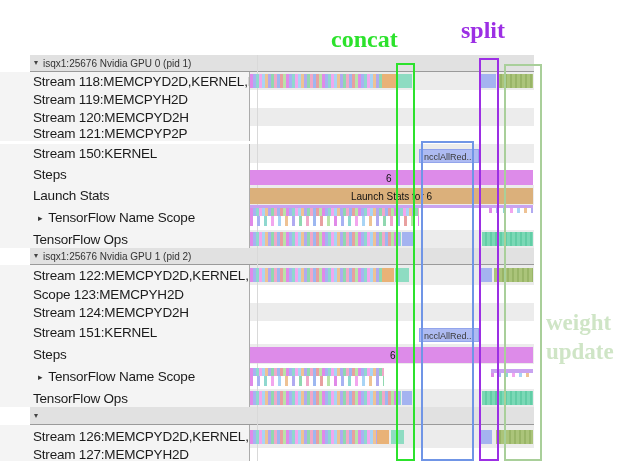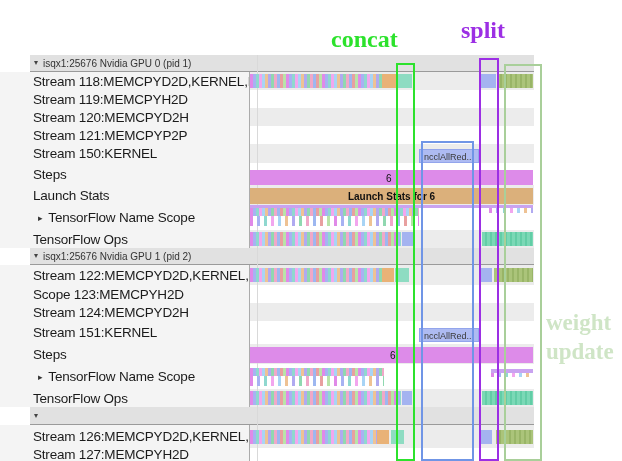--- a/index.html
+++ b/index.html
@@ -68,21 +68,21 @@
           <span>Stream 119:MEMCPYH2D</span>
         </div>
         <div class="track white"></div>
       </div>
       <div class="row" style="height: 18px;">
         <div class="lbl">
           <span>Stream 120:MEMCPYD2H</span>
         </div>
         <div class="track gray"></div>
       </div>
-      <div class="row" style="height: 18px;">
+      <div class="row" style="height: 18px; flex-direction: column;">
         <div class="lbl">
           <span>Stream 121:MEMCPYP2P</span>
         </div>
         <div class="track white"></div>
       </div>
       <div class="row" style="height: 19px;">
         <div class="lbl">
           <span>Stream 150:KERNEL</span>
         </div>
         <div class="track gray">
@@ -100,21 +100,21 @@
             <span class="bar-label" style="left: 136px;">6</span>
           </div>
         </div>
       </div>
       <div class="row" style="height: 20px;">
         <div class="lbl">
           <span>Launch Stats</span>
         </div>
         <div class="track gray">
           <div class="seg" style="left: 0px; width: 283px; top: 3px; height: 16px; background: rgb(219, 176, 123);">
-            <span class="bar-label" style="left: 50%; transform: translate(-50%, -50%); font-weight: bold;">Launch Stats for 6</span>
+            <span class="bar-label" style="left: 50%; transform: translate(-50%, -50%);">Launch Stats for 6</span>
           </div>
         </div>
       </div>
       <div class="row" style="height: 25px;">
         <div class="lbl indented">
           <div class="tri2" style="display: inline;">▸</div>
           <span>TensorFlow Name Scope</span>
         </div>
         <div class="track white">
           <div class="seg" style="left: 0px; width: 283px; top: 0px; height: 3px; background: rgb(201, 163, 240);"></div>

